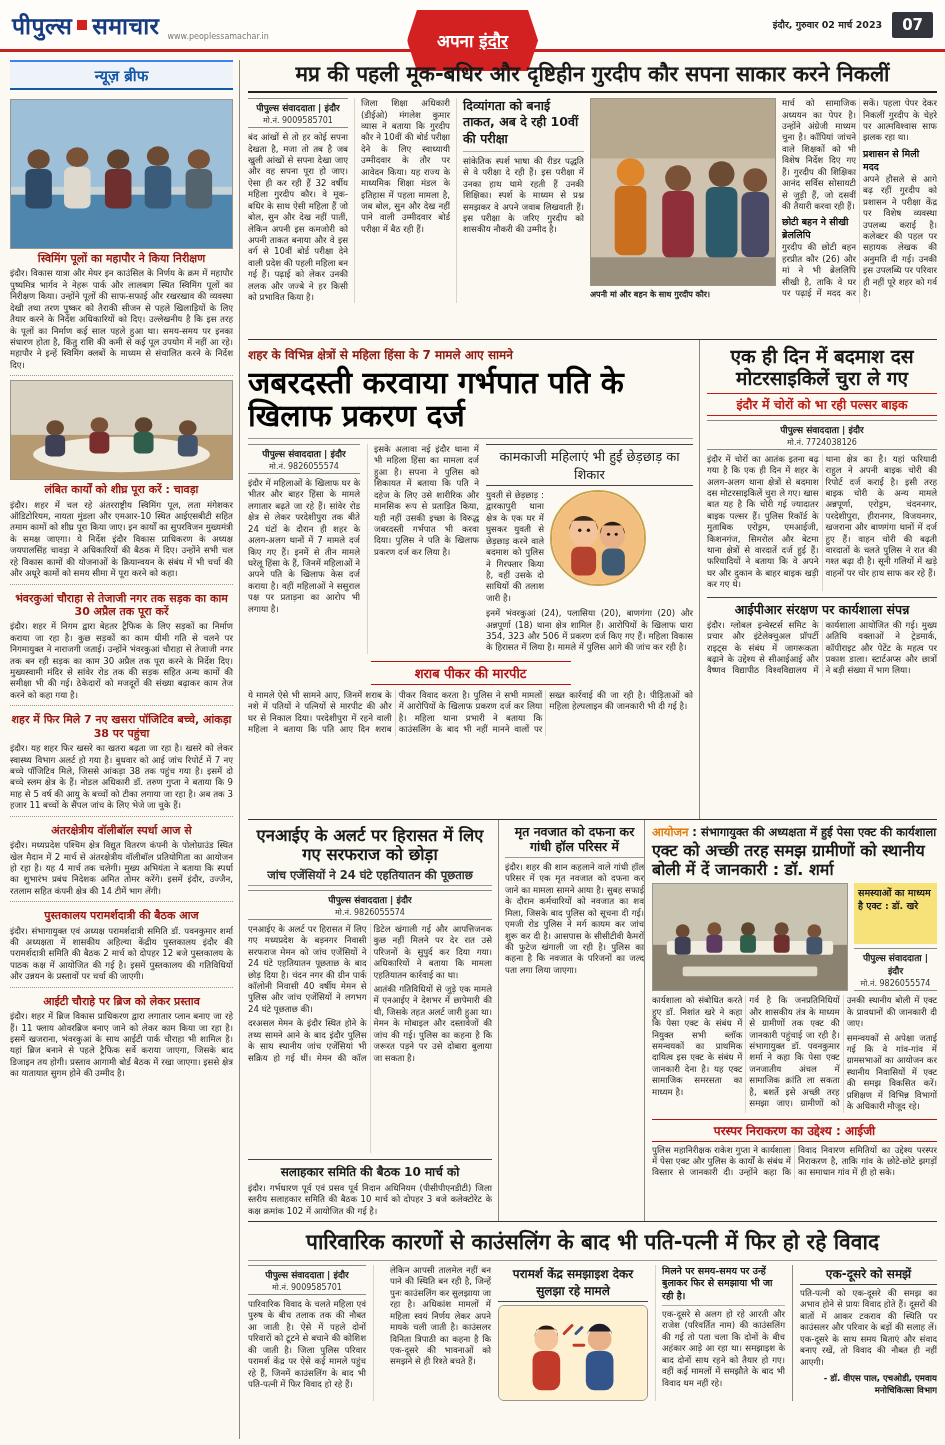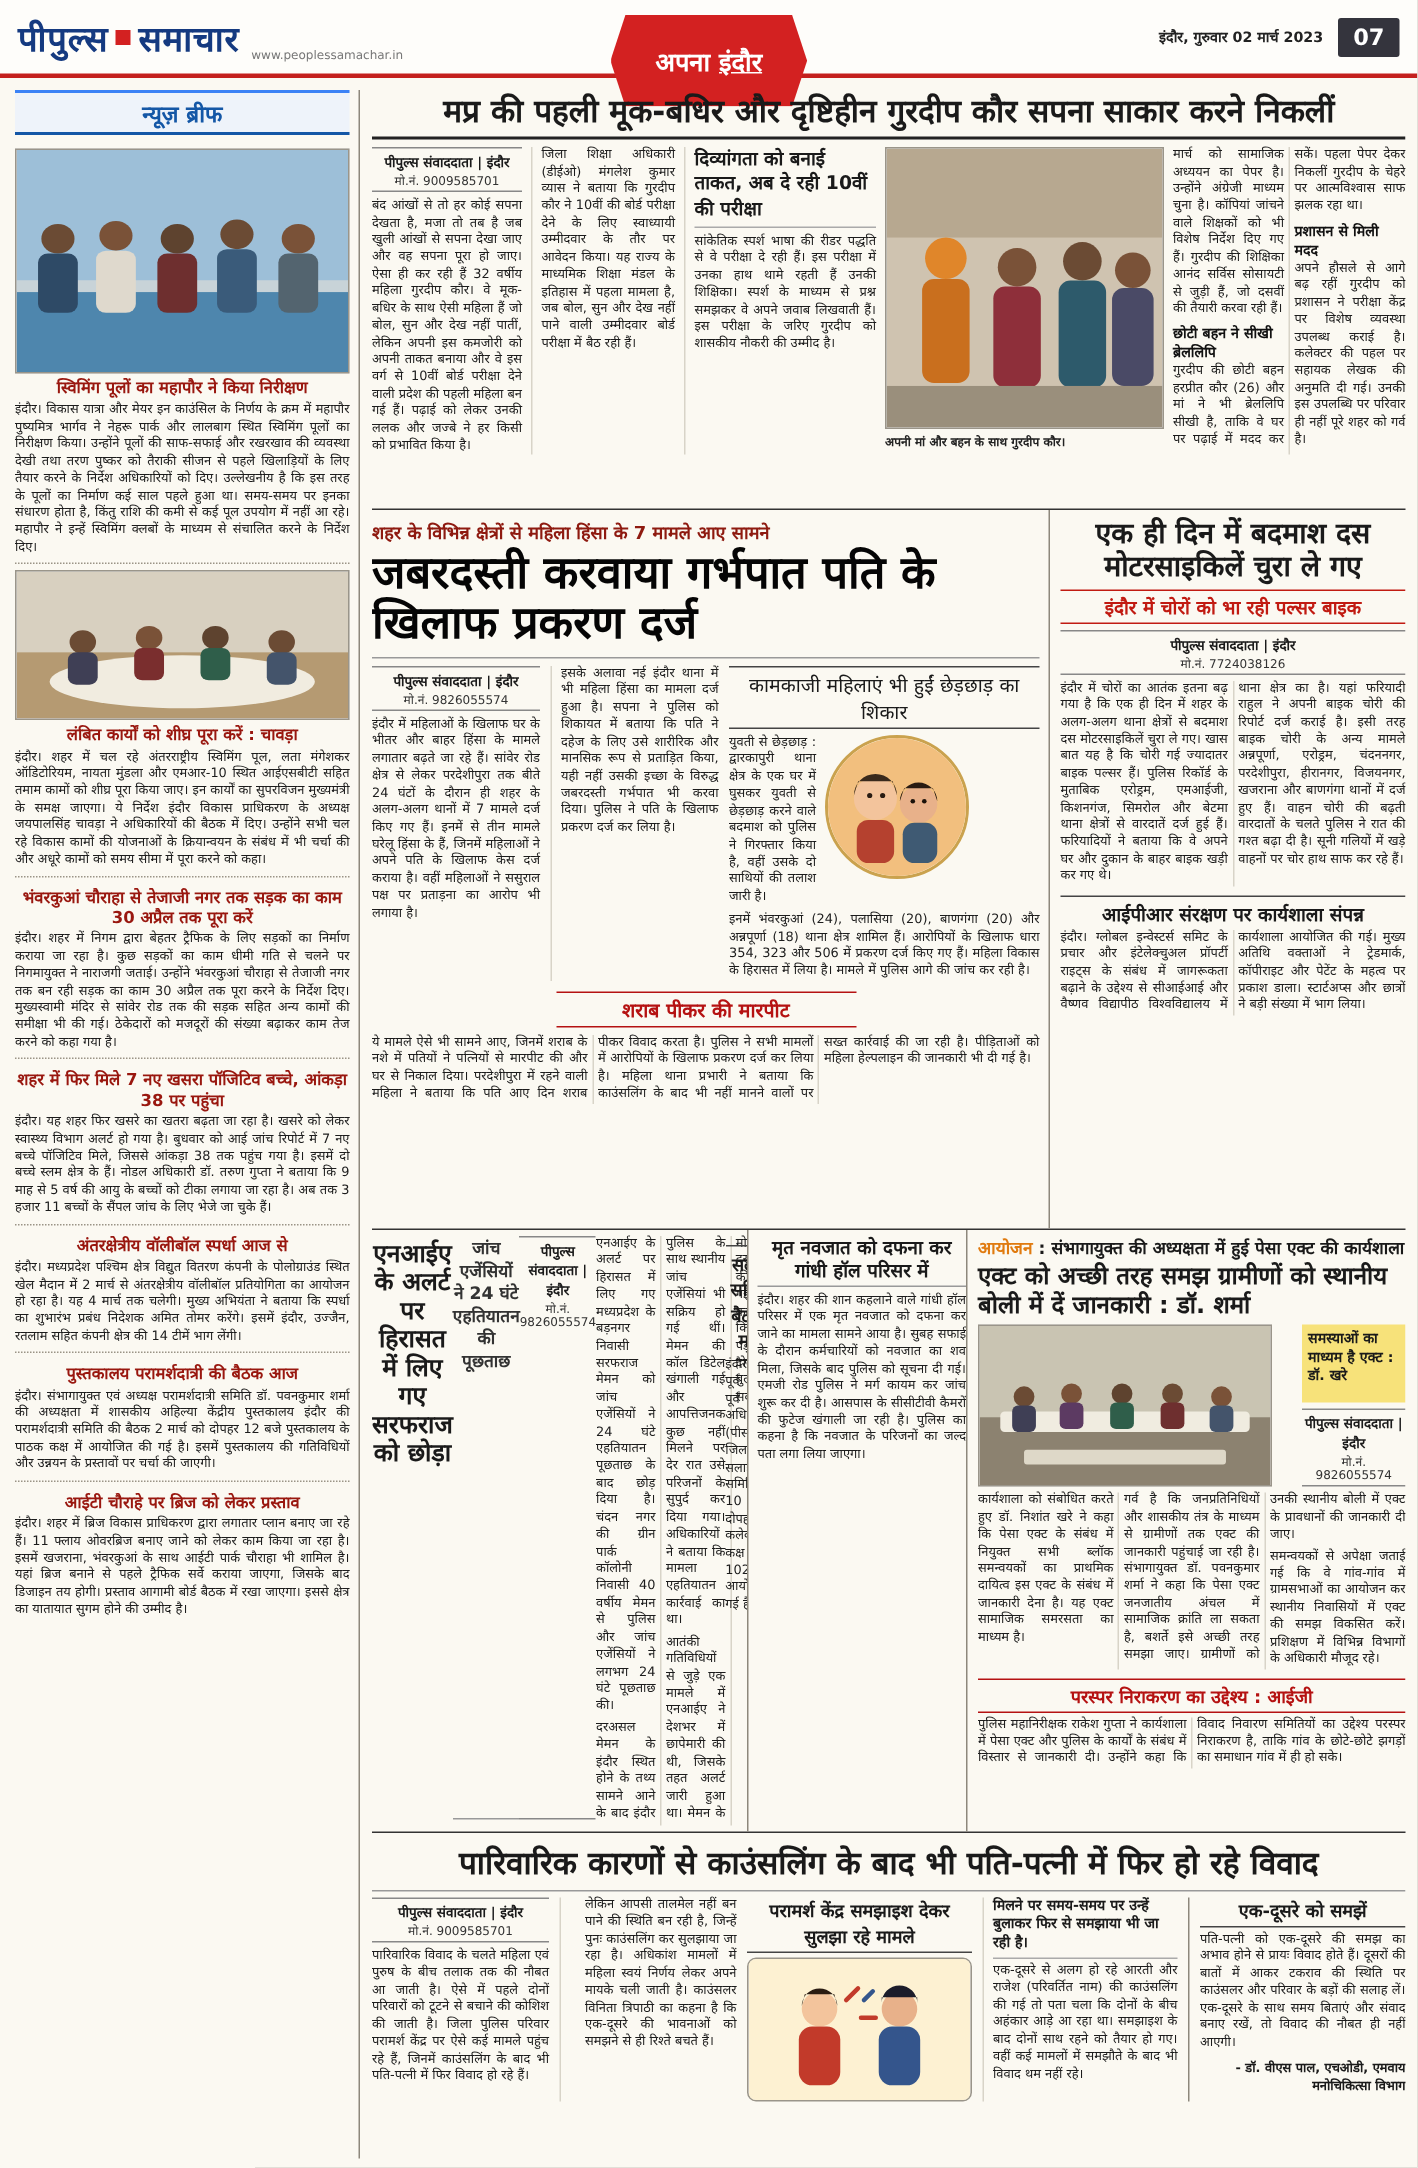--- a/index.html
+++ b/index.html
@@ -54,32 +54,32 @@
   .circ{width:96px;height:96px;border-radius:50%;overflow:hidden;flex:none;border:2px solid #caa24e}
   .circ svg{display:block;width:100%;height:100%}
   .sub2{color:#b51212;font-weight:bold;font-size:13px;text-align:center;border-top:1.5px solid #b51212;
         border-bottom:1.5px solid #b51212;width:200px;margin:7px auto 5px;padding:2px 0}
   .right-story{width:238px;border-left:1px solid #8d887c;padding:4px 0 4px 7px}
   .rs-h{font-size:19px;font-weight:bold;text-align:center;line-height:1.15;margin:2px 0 3px}
   .rs-sub{color:#c11b12;font-weight:bold;font-size:12.5px;text-align:center;border-top:1px solid #c11b12;border-bottom:1px solid #c11b12;padding:2px 0;margin-bottom:4px}
   .ipr-h{font-weight:bold;font-size:12.5px;text-align:center;border-top:1.5px solid #444;padding:3px 0 2px;margin-top:6px}
   
   .low-row{height:402px;display:flex;border-bottom:1.5px solid #333}
-  .nia{width:250px;padding:4px 6px 4px 0;display:flex;flex-direction:row}
+  .nia{width:250px;padding:4px 6px 4px 0;display:flex;flex-direction:column}
   .nia-h{font-size:16.5px;font-weight:bold;text-align:center;line-height:1.15;margin:3px 0 2px}
   .nia-sub{font-weight:bold;font-size:11.5px;text-align:center;color:#333;border-bottom:1px solid #999;padding-bottom:3px;margin-bottom:4px}
   .adv{border-top:1.5px solid #444;margin-top:6px;padding-top:3px}
   .adv-h{font-weight:bold;font-size:12px;text-align:center;margin-bottom:3px}
   .infant{width:146px;border-left:1px solid #8d887c;padding:4px 0 4px 6px}
   .inf-h{font-weight:bold;font-size:12.5px;line-height:1.2;text-align:center;border-bottom:1px solid #999;padding-bottom:3px;margin-bottom:4px}
   .pesa{flex:1;border-left:1px solid #8d887c;padding:4px 0 4px 7px}
   .pesa-lbl{font-size:11.5px;font-weight:bold;margin-bottom:2px}
   .pesa-lbl .org{color:#e07b10}
   .pesa-h{font-size:16px;font-weight:bold;line-height:1.2;margin-bottom:4px}
-  .pesa-row{display:flex;gap:20px;margin-bottom:4px}
+  .pesa-row{display:flex;gap:6px;margin-bottom:4px}
   .pesa-cap{background:#f7e27a;font-weight:bold;font-size:9.5px;line-height:1.3;padding:4px;flex:1}
   .box-h{color:#b51212;font-weight:bold;font-size:12px;text-align:center;border-top:1.5px solid #b51212;border-bottom:1px solid #b51212;padding:2px 0;margin:6px 0 3px}
   
   .bot{flex:1;padding-top:3px}
   .bot-h{font-size:21px;font-weight:bold;text-align:center;border-bottom:1px solid #999;padding:2px 0 5px;margin-bottom:4px}
   .bot-row{display:flex;gap:7px}
   .bot-sub{font-weight:bold;font-size:12px;text-align:center;border-bottom:1.5px solid #444;padding-bottom:2px;margin-bottom:3px}
   .mid-note{font-weight:bold;font-size:9.5px;line-height:1.3;border-bottom:1px solid #aaa;padding-bottom:3px;margin-bottom:3px}
   .attr{font-size:8.6px;font-weight:bold;text-align:right;margin-top:4px}
 </style>

